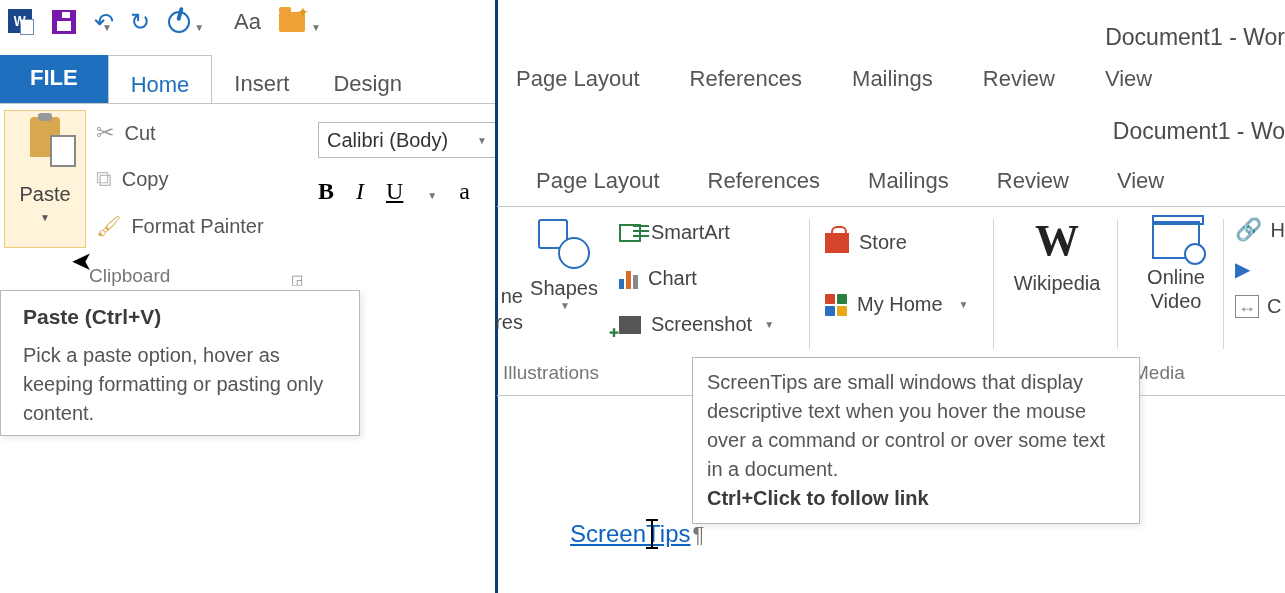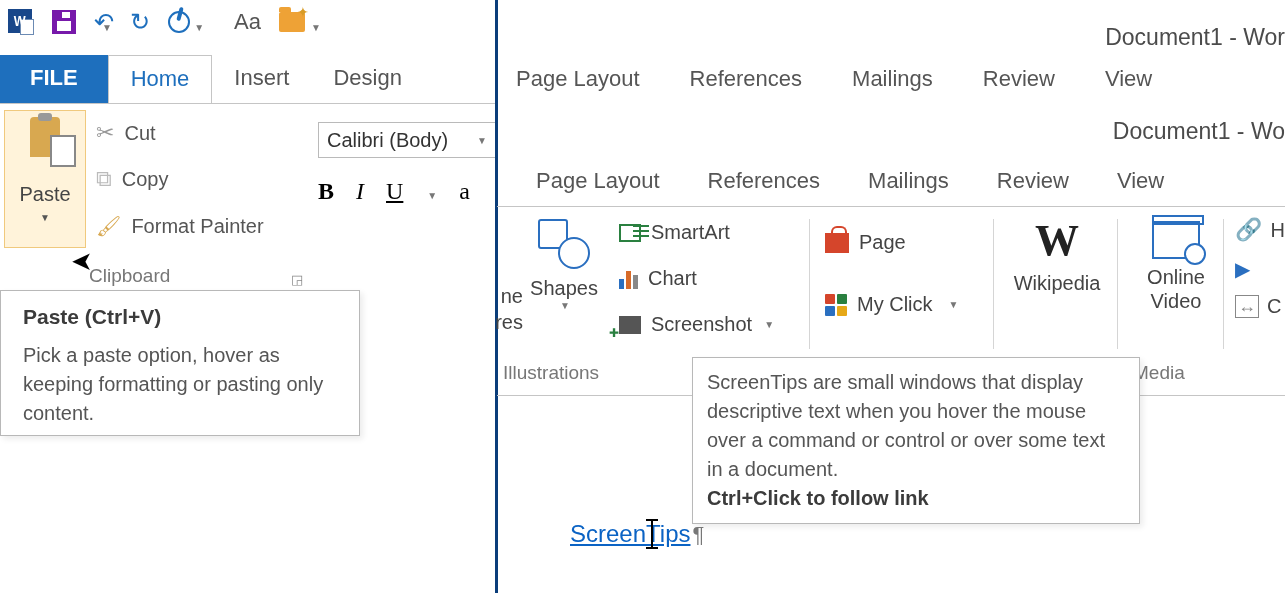--- a/index.html
+++ b/index.html
@@ -35,21 +35,21 @@
     width:22px;height:22px;border:2px solid #1e6fbd;border-radius:50%;position:relative;display:inline-block;
   }
   .touch::after{content:"";position:absolute;left:8px;top:-6px;width:4px;height:14px;background:#1e6fbd;border-radius:2px;transform:rotate(15deg);}
   .aa { font-size:22px; color:#555;margin-left:12px; }
   .folder { width:26px;height:20px;background:#eea236;position:relative;border-radius:2px;}
   .folder::before{content:"";position:absolute;top:-5px;left:0;width:12px;height:5px;background:#eea236;border-radius:2px 2px 0 0;}
   .folder-star{position:absolute;left:18px;top:-8px;color:#d89b25;font-size:14px;}
   .ribbon1-tabs {
     position:absolute; left:0; top:55px; height:48px; display:flex; align-items:stretch;
   }
-  .tab { padding: 10px 22px; font-size:22px; color:#555; cursor:pointer; }
+  .tab { padding: 16px 22px; font-size:22px; color:#555; cursor:pointer; }
   .tab.file { background:#1e6fbd; color:#fff; padding:10px 30px;font-weight:bold;}
   .tab.active { border:1px solid #c5c5c5; border-bottom:none; color:#1e6fbd; background:#fff;}
   .ribbon1-content {
     position:absolute; left:0; top:103px; width:495px; height:195px; border-top:1px solid #c5c5c5;
     background:#fff;
   }
   .paste-group { position:absolute; left:4px; top:6px; width:300px; height:170px; }
   .paste-btn { position:absolute; left:0; top:0; width:82px; height:138px; background:#fff3da; border:1px solid #f0c97d; text-align:center; }
   .paste-btn .clip { margin: 6px auto 0; width:30px; height:40px; background:#d8a850; border-radius:4px 4px 0 0; position:relative;}
   .paste-btn .clip::after{content:"";position:absolute;left:20px;top:18px;width:22px;height:28px;background:#fff;border:2px solid #888;}
@@ -276,30 +276,30 @@
   </div>
   <div class="sshot-row">
     <span class="sshot-ic"></span>
     <span>Screenshot</span>
     <span class="tiny-dd">▼</span>
   </div>
   <div class="sep sep1"></div>
 
   <div class="store-row">
     <span class="store-ic"></span>
-    <span>Page</span>
+    <span>Store</span>
   </div>
   <div class="apps-row">
     <span class="apps-ic">
         <span></span>
         <span></span>
         <span></span>
         <span></span>
       </span>
-    <span>My Click</span>
+    <span>My Home</span>
     <span class="tiny-dd" style="margin-left:6px;">▼</span>
   </div>
   <div class="sep sep2"></div>
 
   <div class="rcol wiki-col">
     <div class="wiki-ic">W</div>
     <div class="lab">Wikipedia</div>
   </div>
   <div class="sep sep3"></div>
 

